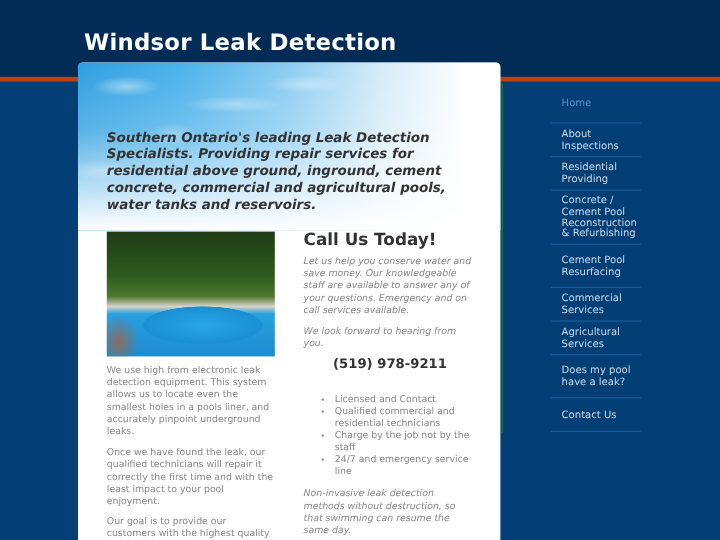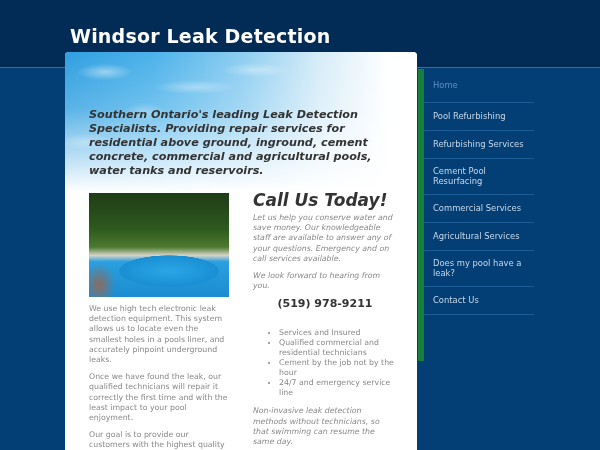--- a/index.html
+++ b/index.html
@@ -5,21 +5,21 @@
   * { box-sizing: border-box; margin: 0; padding: 0; }
   html, body { width: 600px; height: 450px; overflow: hidden; }
   body {
     background: #033f75;
     font-family: "DejaVu Sans", sans-serif;
     position: relative;
   }
   .topbar {
     position: absolute; left: 0; top: 0; width: 600px; height: 68px;
     background: #022c55;
-    border-bottom: 1px solid #c2410c;
+    border-bottom: 4px solid #c2410c;
   }
   .site-title {
     position: absolute; left: 70px; top: 25px;
     color: #ffffff; font-size: 19px; font-weight: bold;
     letter-spacing: 0.2px;
   }
   .panel {
     position: absolute; left: 65px; top: 52px; width: 352px; height: 420px;
     background: #ffffff;
     border-radius: 4px 4px 0 0;
@@ -52,32 +52,33 @@
     position: absolute; left: 24px; top: 252px; width: 142px;
     font-size: 7.8px; line-height: 10.2px; color: #888888;
   }
   .col-left p { margin-bottom: 7px; }
   .col-right {
     position: absolute; left: 188px; top: 141px; width: 144px;
     font-size: 7.8px; line-height: 10.2px; color: #888888;
   }
   .col-right p { margin-bottom: 7px; font-style: italic; }
   .call-heading {
-    font-size: 17px; font-weight: bold; color: #333333;
-    line-height: 14px; margin-bottom: 6px; font-style: italic;
+    font-size: 14px; font-weight: bold; color: #333333;
+    line-height: 14px; margin-bottom: 6px;
   }
   .phone {
     text-align: center; font-size: 11px; font-weight: bold;
     color: #333333; margin: 2px 0 18px 0; line-height: 12px;
   }
   .features { margin: 0 0 8px 26px; list-style: disc; }
   .features li { line-height: 10px; }
   .sidebar {
     position: absolute; left: 418px; top: 69px; width: 116px; height: 292px;
-    border-left: 6px solid #15803d;
+    border-left: 1px solid #15803d;
+    padding-left: 40px;
   }
   .nav-item {
     display: block; padding: 0 0 0 9px;
     border-bottom: 1px solid #1a5b96;
     color: #c9d9ea; font-size: 8.4px; line-height: 9.4px;
     text-decoration: none;
     display: flex; align-items: center;
   }
   .nav-item.active { color: #5e8fc2; }
 </style>
@@ -88,44 +89,45 @@
   <div class="site-title">Windsor Leak Detection</div>
 </div>
 
 <div class="panel">
   <div class="water"></div>
   <div class="tagline">Southern Ontario's leading Leak Detection Specialists.  Providing repair services for residential above ground, inground, cement concrete, commercial and agricultural pools, water tanks and reservoirs.</div>
 
   <div class="pool-photo"></div>
 
   <div class="col-left">
-    <p>We use high tech electronic leak detection equipment.  This system allows us to locate even the smallest holes in a pools liner, and accurately pinpoint underground leaks.</p>
+    <p>We use high from electronic leak detection equipment.  This system allows us to locate even the smallest holes in a pools liner, and accurately pinpoint underground leaks.</p>
     <p>Once we have found the leak, our qualified technicians will repair it correctly the first time and with the least impact to your pool enjoyment.</p>
     <p>Our goal is to provide our customers with the highest quality of service at a competitive price.</p>
 
   </div>
 
   <div class="col-right">
     <div class="call-heading">Call Us Today!</div>
     <p>Let us help you conserve water and save money. Our knowledgeable staff are available to answer any of your questions. Emergency and on call services available.</p>
     <p>We look forward to hearing from you.</p>
     <div class="phone">(519) 978-9211</div>
     <ul class="features">
-      <li>Services and Insured</li>
+      <li>Licensed and Contact</li>
       <li>Qualified commercial and residential technicians</li>
-      <li>Cement by the job not by the hour</li>
+      <li>Charge by the job not by the staff</li>
       <li>24/7 and emergency service line</li>
     </ul>
-    <p>Non-invasive leak detection methods without technicians, so that swimming can resume the same day.</p>
+    <p>Non-invasive leak detection methods without destruction, so that swimming can resume the same day.</p>
 
   </div>
 </div>
 
 <nav class="sidebar">
   <a class="nav-item active" style="height:34px">Home</a>
-  <a class="nav-item" style="height:28px">Pool Refurbishing</a>
-  <a class="nav-item" style="height:28px">Refurbishing Services</a>
+  <a class="nav-item" style="height:28px">About Inspections</a>
+  <a class="nav-item" style="height:28px">Residential Providing</a>
+  <a class="nav-item" style="height:45px">Concrete / Cement Pool Reconstruction &amp; Refurbishing</a>
   <a class="nav-item" style="height:36px">Cement Pool Resurfacing</a>
   <a class="nav-item" style="height:28px">Commercial Services</a>
   <a class="nav-item" style="height:28px">Agricultural Services</a>
   <a class="nav-item" style="height:36px">Does my pool have a leak?</a>
   <a class="nav-item" style="height:28px">Contact Us</a>
 </nav>
 
 </body></html>

